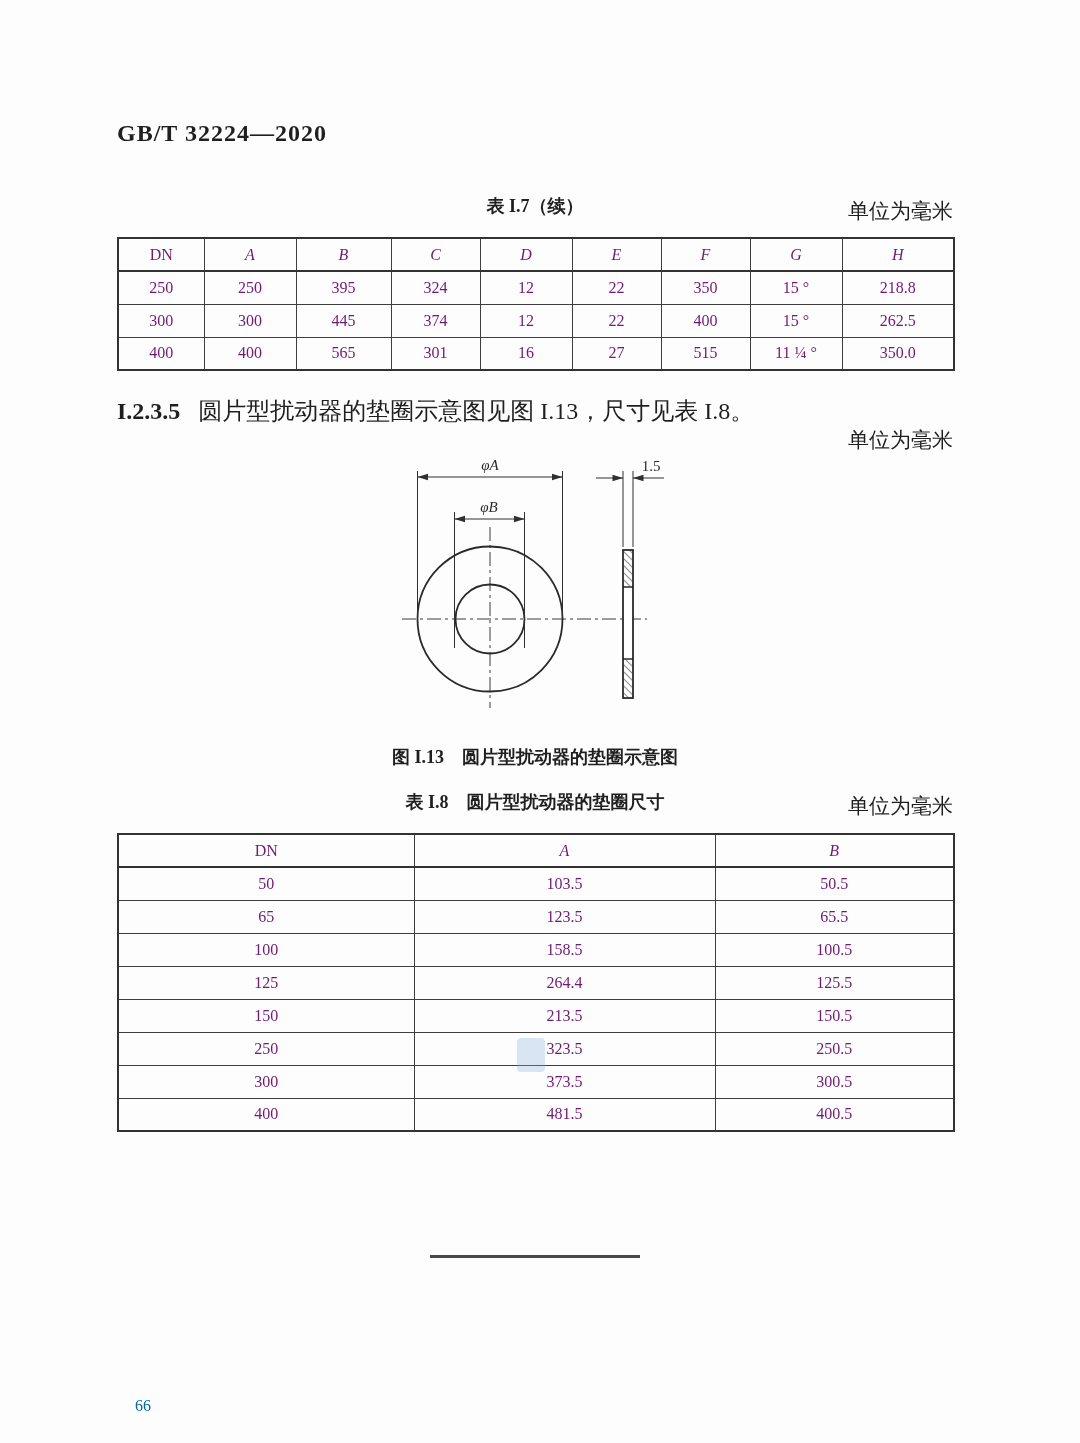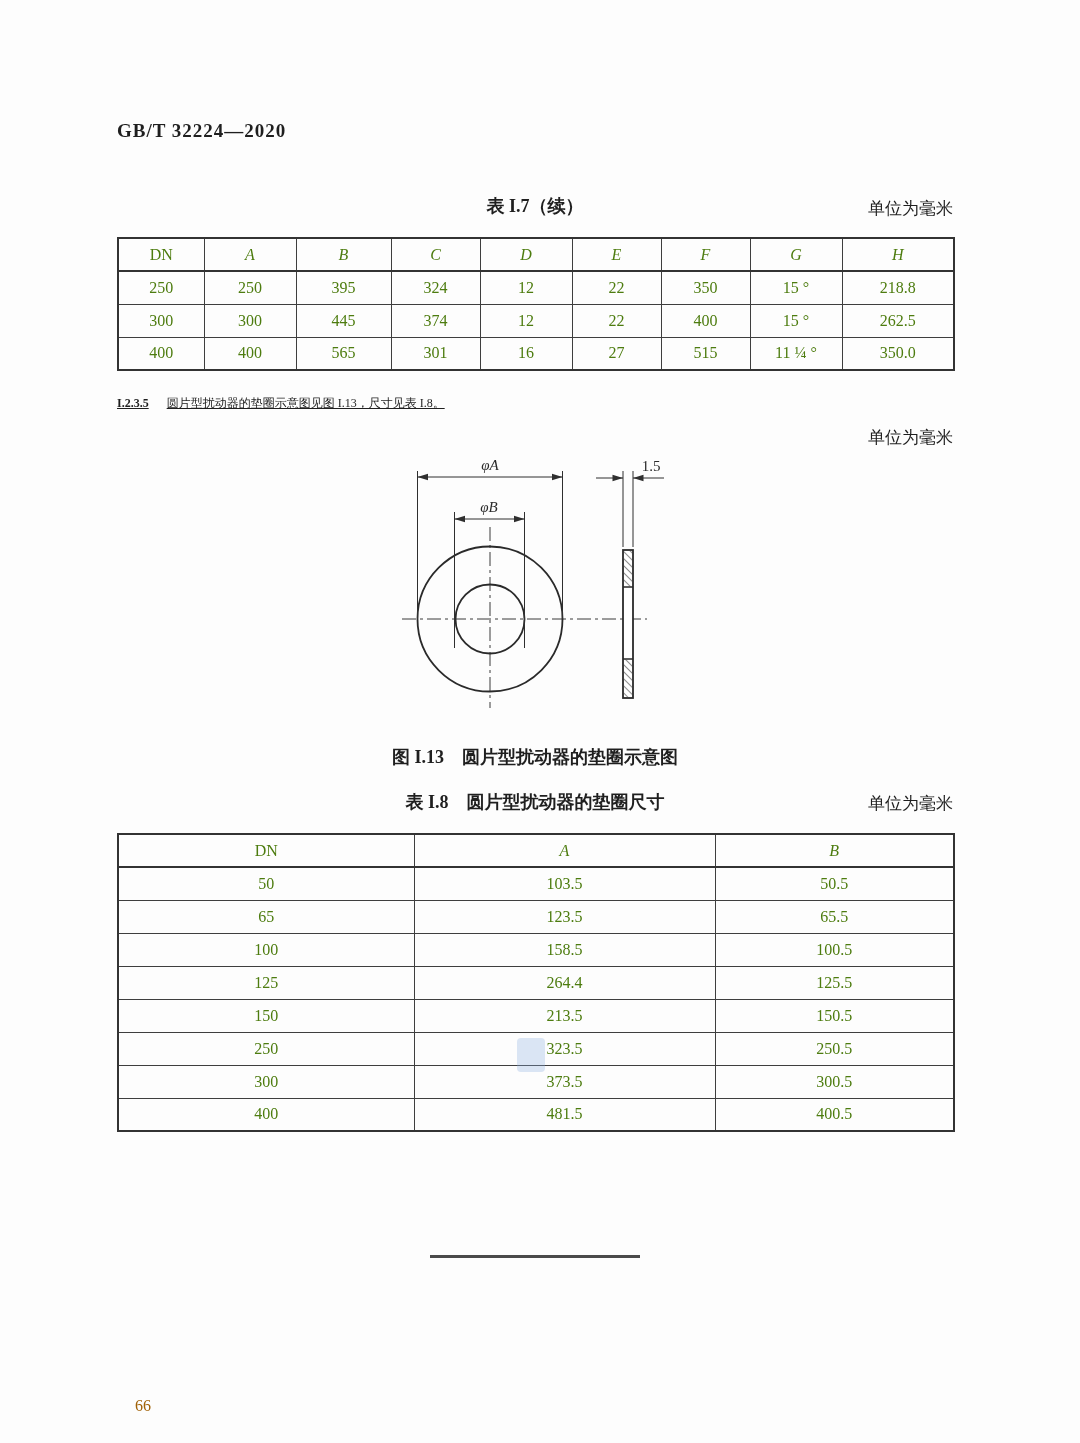--- a/index.html
+++ b/index.html
@@ -8,71 +8,71 @@
     background: #fdfdfd;
     font-family: "Liberation Serif", "DejaVu Serif", serif;
     color: #1f1f1f;
     position: relative;
     overflow: hidden;
   }
   .abs { position: absolute; }
 
   #std-code {
     left: 117px; top: 120px;
-    font-size: 19px; font-weight: 700; letter-spacing: 1px;
+    font-size: 24px; font-weight: 700; letter-spacing: 1px;
   }
 
   .caption-center {
     left: 117px; width: 836px; text-align: center;
     font-weight: 700; font-size: 18px;
   }
   .unit-note {
     width: 836px; left: 117px; text-align: right;
-    font-size: 17px;
+    font-size: 21px;
   }
 
   table.dim-table {
     border-collapse: collapse;
     table-layout: fixed;
     width: 836px;
     font-size: 16px;
-    color: #4d7c0f;
+    color: #701a75;
   }
   table.dim-table th, table.dim-table td {
     border: 1px solid #3e3e3e;
     text-align: center;
     vertical-align: middle;
     height: 33px;
     font-weight: 400;
     padding: 0 2px;
   }
   table.dim-table { border: 2px solid #333; }
   table.dim-table thead th { border-bottom: 2px solid #333; }
   table.dim-table thead th:not(:first-child) { font-style: italic; }
 
   #table1 { left: 117px; top: 237px; }
   #table2 { left: 117px; top: 833px; }
 
-  #section-line { left: 117px; top: 395px; font-size: 12px; width: 836px; text-decoration: underline; }
+  #section-line { left: 117px; top: 395px; font-size: 24px; width: 836px; }
   #section-line .sec-num { font-weight: 700; margin-right: 18px; }
 
   #unit-note-1 { top: 197px; }
   #t1-caption  { top: 194px; }
   #unit-note-2 { top: 426px; }
   #fig-caption { top: 733px; margin-top: 12px; }
   #t2-caption  { top: 790px; }
   #unit-note-3 { top: 792px; }
 
   #diagram { left: 380px; top: 450px; }
 
   #end-rule {
     left: 430px; top: 1255px; width: 210px; height: 3px;
     background: #4a4a4a;
   }
-  #page-num { left: 135px; top: 1397px; font-size: 16px; color: #a16207; }
+  #page-num { left: 135px; top: 1397px; font-size: 16px; color: #0369a1; }
 
   #watermark {
     left: 517px; top: 1038px; width: 28px; height: 34px;
     background: rgba(140, 175, 225, 0.30);
     border-radius: 4px;
   }
 
   svg text {
     font-family: "Liberation Serif", "DejaVu Serif", serif;
     fill: #2a2a2a;

